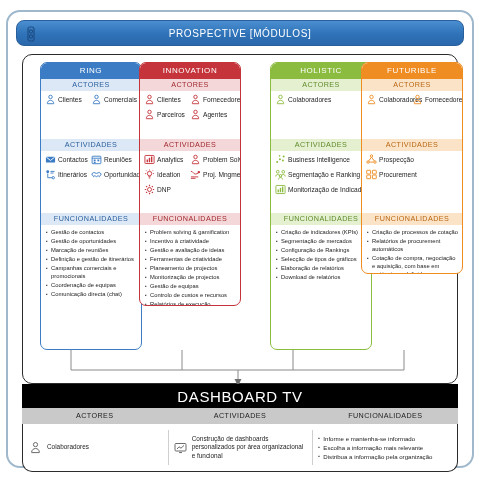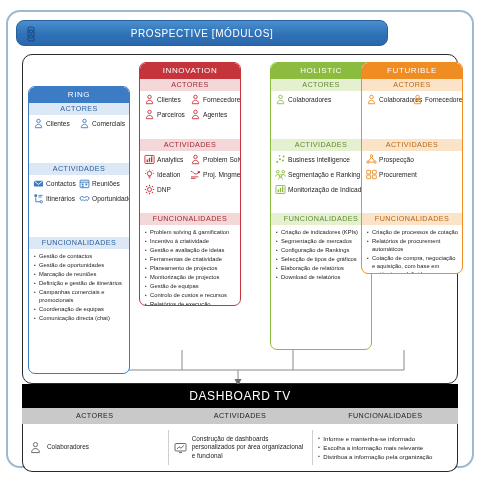--- a/index.html
+++ b/index.html
@@ -11,21 +11,21 @@
   }
   #root{position:relative;width:480px;height:480px;box-sizing:border-box;}
 
   
   .window{
     position:absolute;left:6px;top:10px;width:468px;height:458px;
     border:2px solid #9fb8cc;border-radius:14px;background:#ffffff;
     box-sizing:border-box;
   }
   .titlebar{
-    position:absolute;left:8px;top:8px;width:372px;height:26px;
+    position:absolute;left:8px;top:8px;width:448px;height:26px;
     border-radius:8px;box-sizing:border-box;
     background:linear-gradient(180deg,#4a8fd0 0%,#2f72b8 55%,#2a68ab 100%);
     border:1px solid #2a5f9e;
     display:flex;align-items:center;justify-content:center;
   }
   .titlebar .tb-text{
     color:#ffffff;font-size:10px;letter-spacing:.6px;font-weight:400;
   }
   .tb-icon{
     position:absolute;left:8px;top:5px;width:12px;height:16px;
@@ -42,21 +42,21 @@
 
   
   .cols{
     position:absolute;left:20px;top:50px;width:442px;height:288px;
   }
   .col{
     position:absolute;top:0;width:102px;
     border:1.2px solid;border-radius:7px;background:#ffffff;
     box-sizing:border-box;overflow:hidden;
   }
-  .col.c0{left:0;margin-top:24px;}
+  .col.c0{left:12px;}
   .col.c1{left:111px;}
   .col.c2{left:222px;margin-left:20px;}
   .col.c3{left:333px;}
 
   .col-head{
     height:16px;line-height:16px;text-align:center;
     color:#ffffff;font-size:8px;letter-spacing:.6px;
     border-radius:5px 5px 0 0;
   }
   .band{
@@ -82,21 +82,21 @@
   }
 
   
   .conn{position:absolute;left:0;top:0;width:480px;height:480px;pointer-events:none;}
 
   
   .dash-bar{
     position:absolute;left:14px;top:372px;width:436px;height:24px;
     background:#000000;color:#ffffff;
     display:flex;align-items:center;justify-content:center;
-    font-size:12px;letter-spacing:.6px;box-sizing:border-box;
+    font-size:15px;letter-spacing:.6px;box-sizing:border-box;
   }
   .dash-cols{
     position:absolute;left:14px;top:396px;width:436px;height:16px;
     background:#c9c9c9;display:flex;box-sizing:border-box;
   }
   .dash-cols div{
     flex:1;text-align:center;font-size:7.2px;line-height:16px;
     color:#1d1d1d;letter-spacing:.4px;
   }
   .dash-body{

